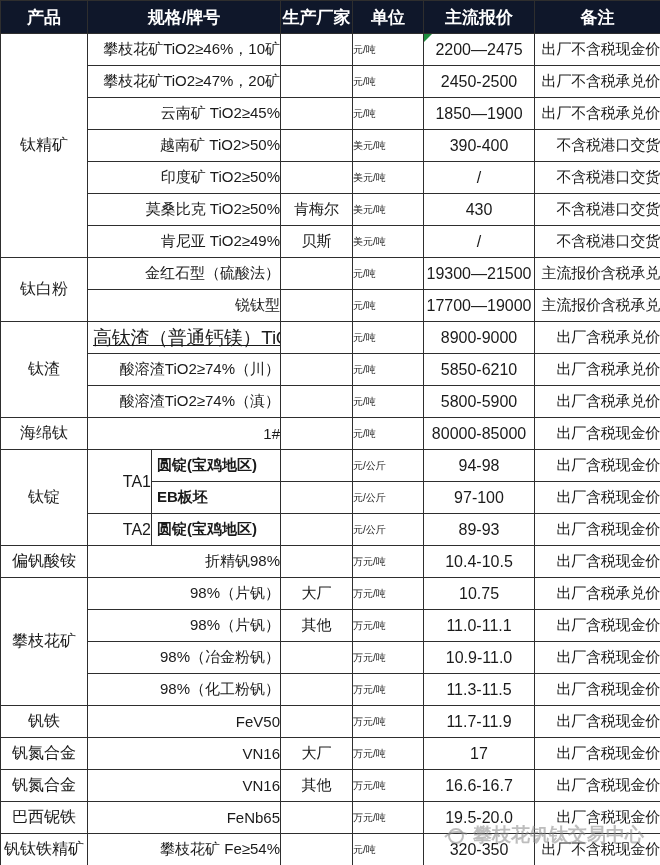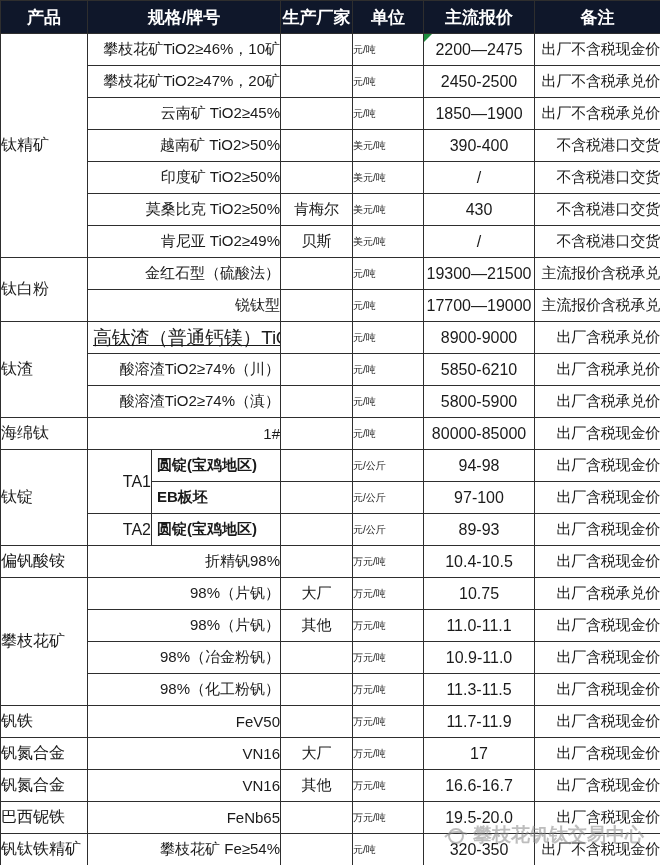--- a/index.html
+++ b/index.html
@@ -12,21 +12,21 @@
   }
   .price-table th,.price-table td{
     border:1px solid #2e2e2e;padding:0;overflow:hidden;white-space:nowrap;
     vertical-align:middle;
   }
   .price-table thead tr{height:33px;}
   .price-table tbody tr{height:32px;}
   .price-table thead th{
     background:#0f172a;color:#ffffff;font-size:17px;font-weight:bold;text-align:center;
   }
-  td.product{text-align:left;font-size:16px;}
+  td.product{text-align:center;font-size:16px;}
   td.spec{text-align:right;padding-left:5px;font-size:15px;}
   td.spec.spec-tight{font-size:19px;letter-spacing:-0.3px;text-decoration:underline;}
   td.spec-a{text-align:right;padding-left:5px;font-size:16px;}
   td.spec-b{text-align:left;padding-left:5px;font-size:15px;font-weight:bold;}
   td.maker{text-align:center;font-size:15px;}
   td.unit{text-align:left;font-size:10px;}
   td.price{text-align:center;font-size:16px;position:relative;}
   td.note{text-align:right;padding-left:3px;font-size:15px;letter-spacing:-0.2px;margin-left:7px;}
   .corner-marker{
     position:absolute;left:0;top:0;width:0;height:0;display:block;

